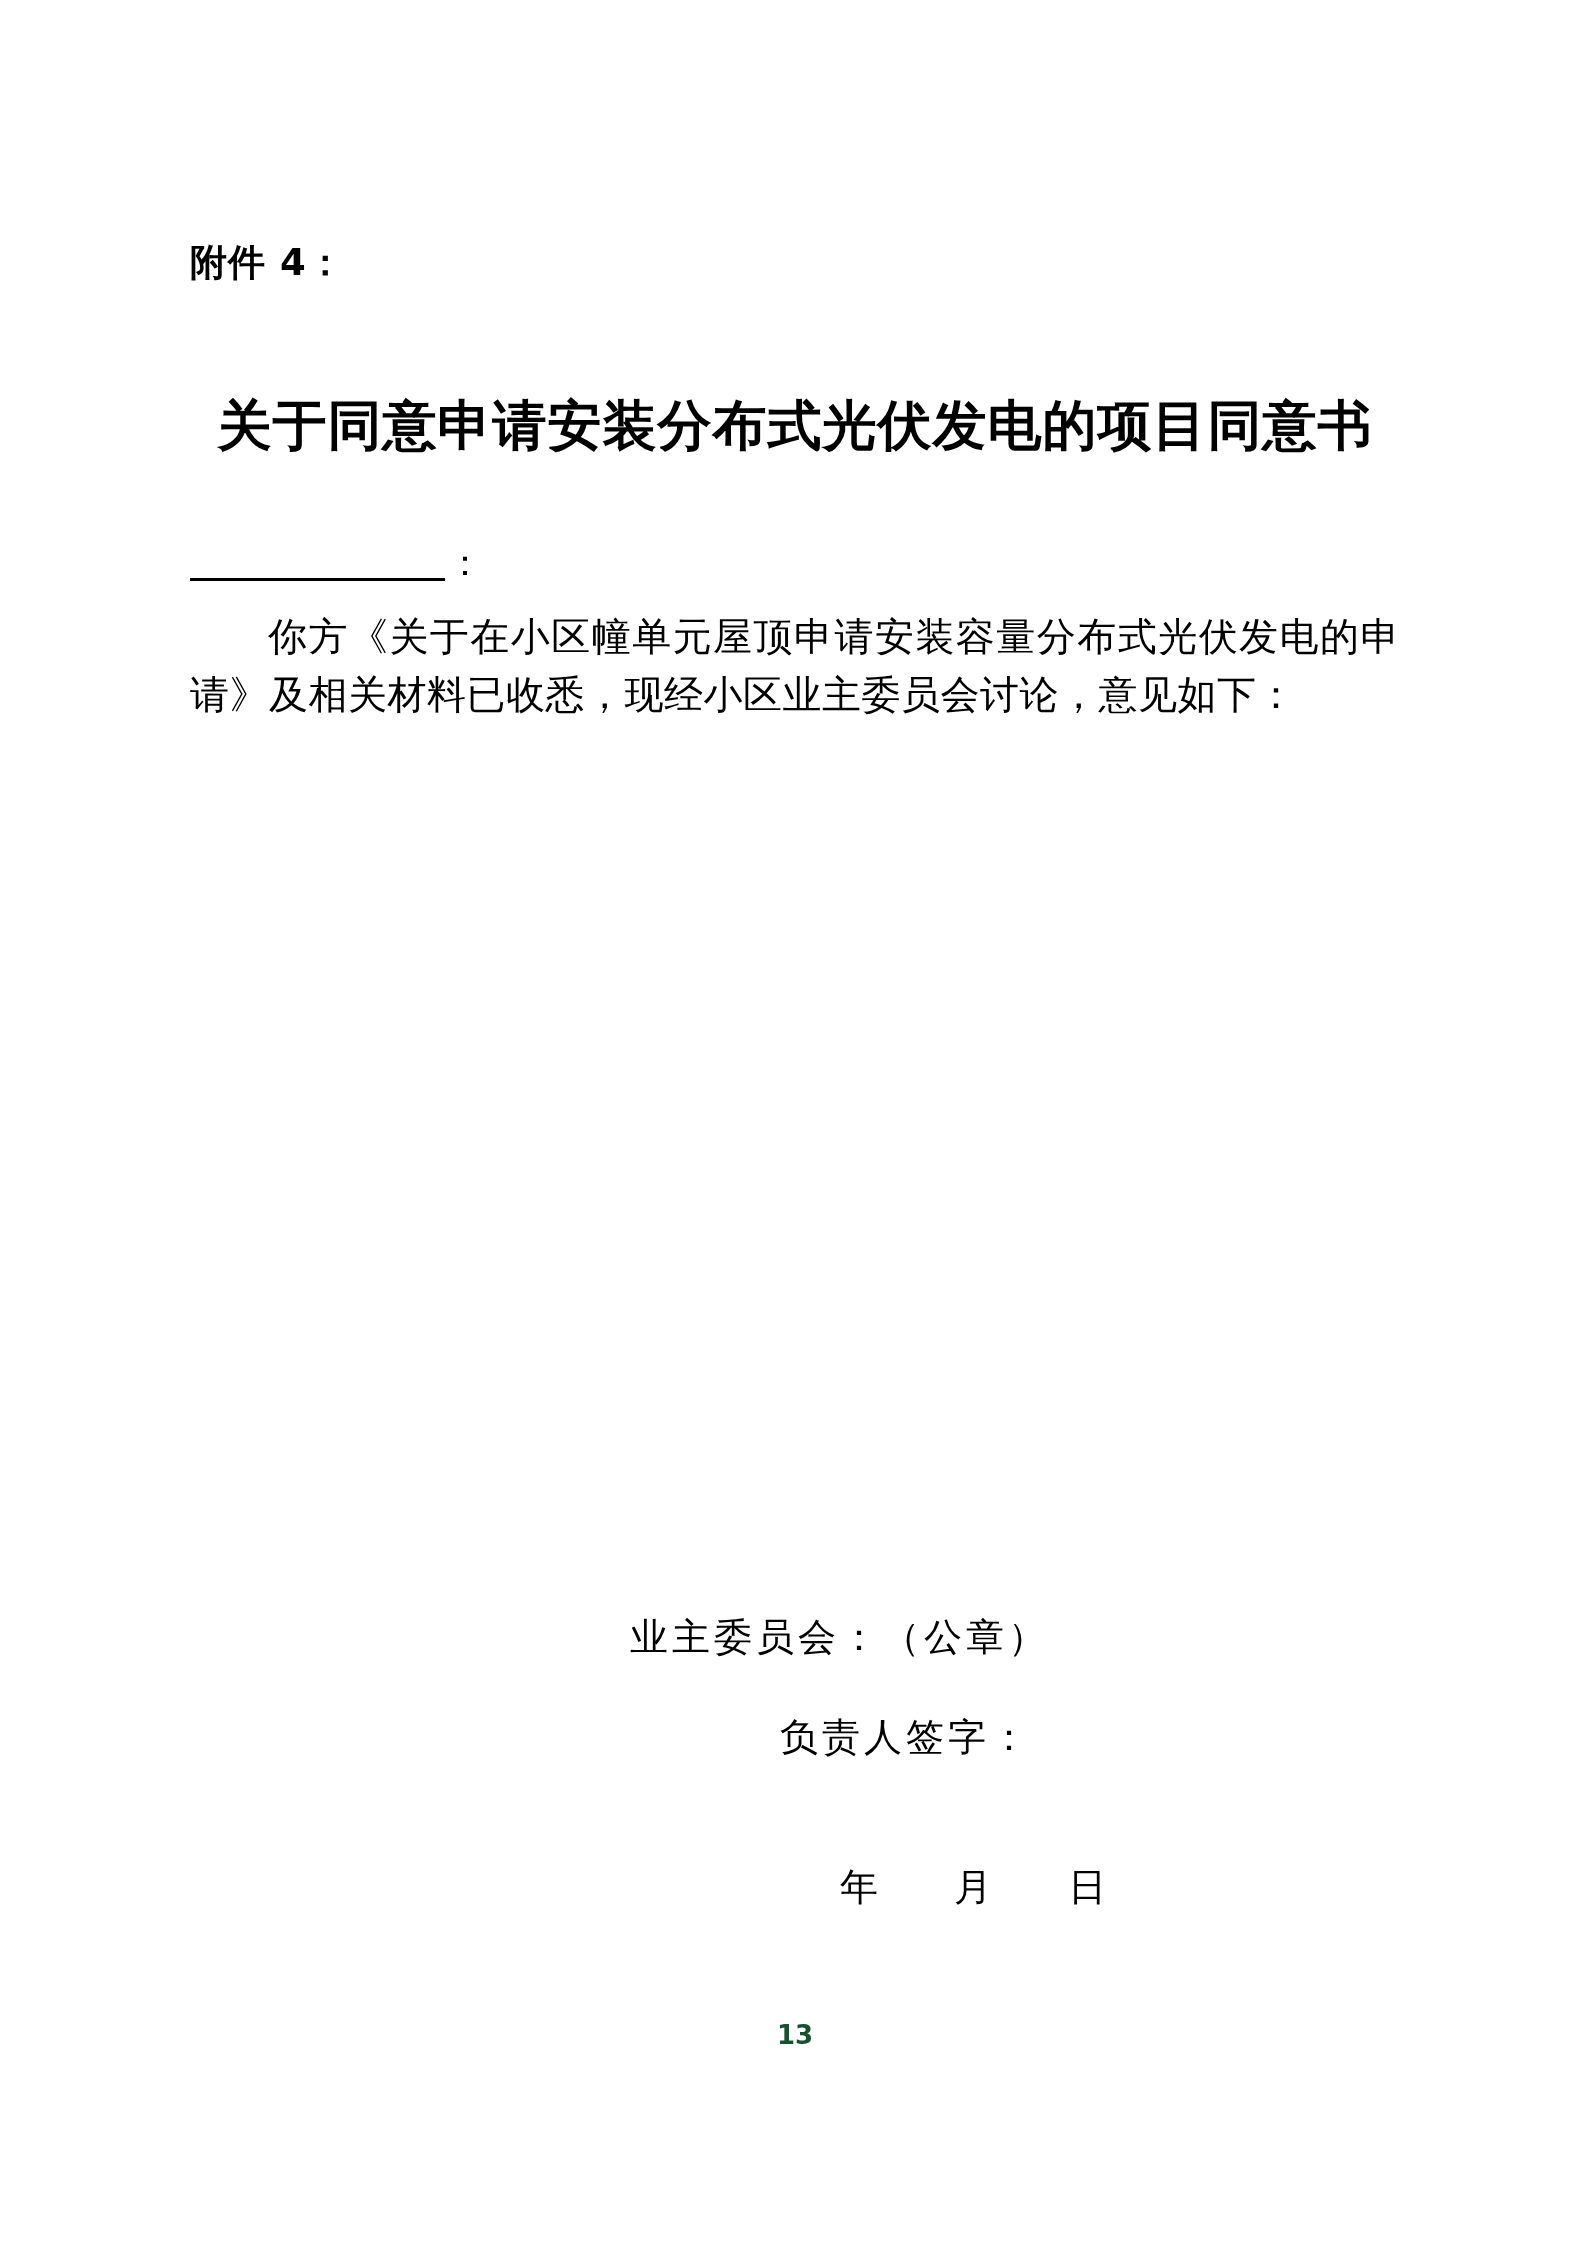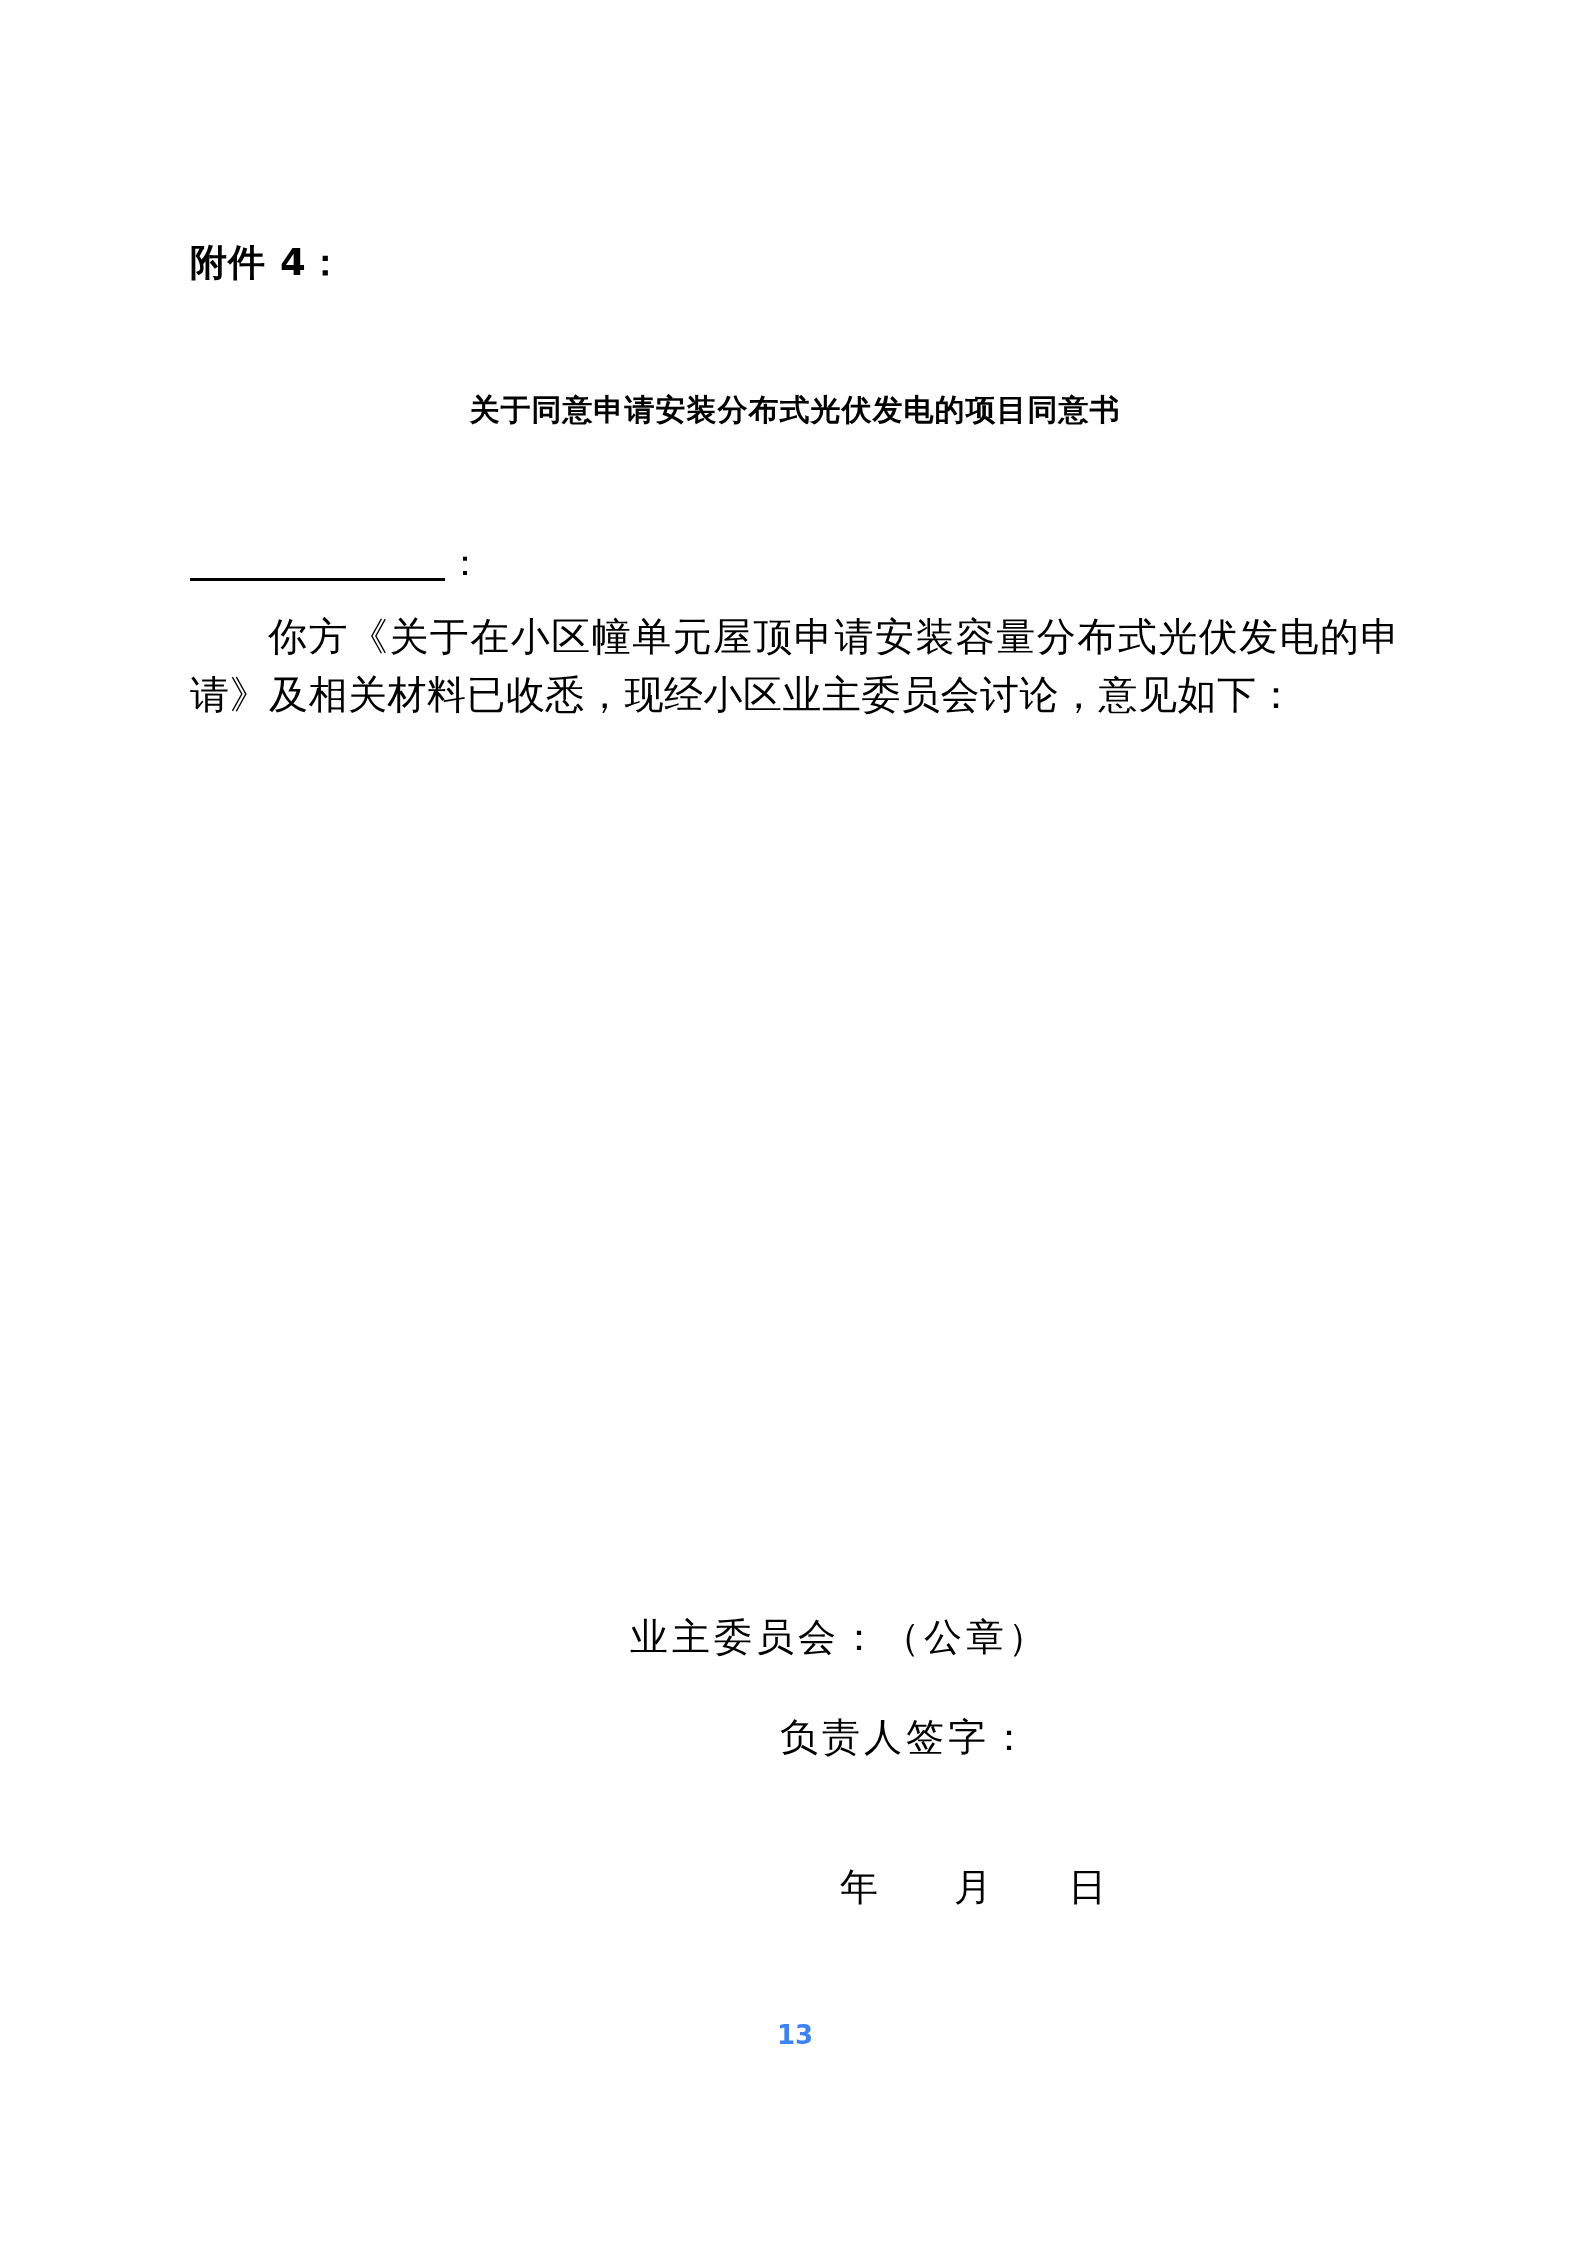--- a/index.html
+++ b/index.html
@@ -38,21 +38,21 @@
     white-space: nowrap;
     text-align: center;
   }
   .doc-title {
     position: absolute;
     top: 390px;
     left: 0;
     width: 1210px;
     text-align: center;
     font-family: "DejaVu Sans", "Liberation Sans", sans-serif;
-    font-size: 30px;
+    font-size: 54px;
     font-weight: 700;
     letter-spacing: 1px;
     color: #000;
     white-space: nowrap;
   }
   .addressee {
     position: absolute;
     top: 545px;
     left: 0;
     font-family: "DejaVu Sans", "Liberation Sans", sans-serif;
@@ -121,21 +121,21 @@
 
   .page-number {
     position: absolute;
     left: 0;
     top: 2020px;
     width: 1210px;
     text-align: center;
     font-family: "DejaVu Sans", "Liberation Sans", sans-serif;
     font-size: 26px;
     font-weight: 600;
-    color: #3b82f6;
+    color: #14532d;
   }
 </style>
 </head>
 <body>
 
 <div class="page">
   <div class="content">
 
     <div class="attachment-label">附件 4：</div>
 

